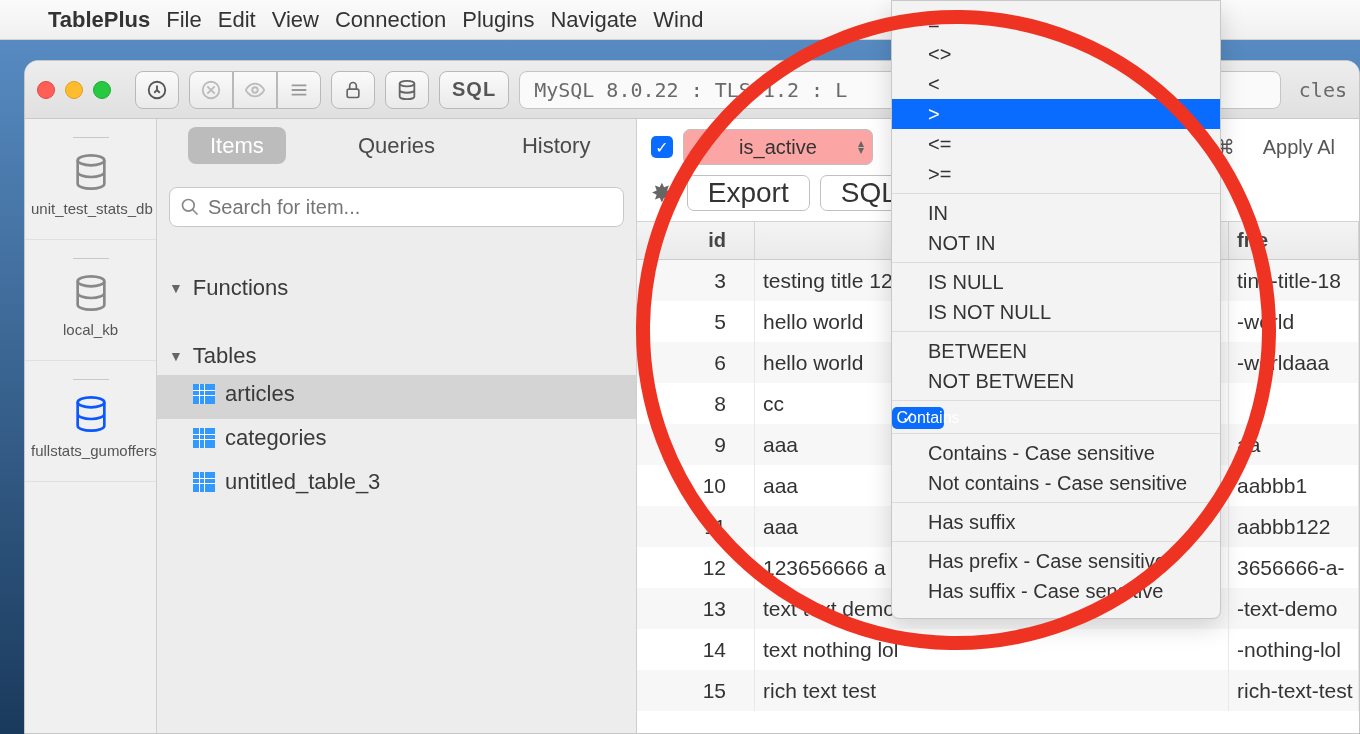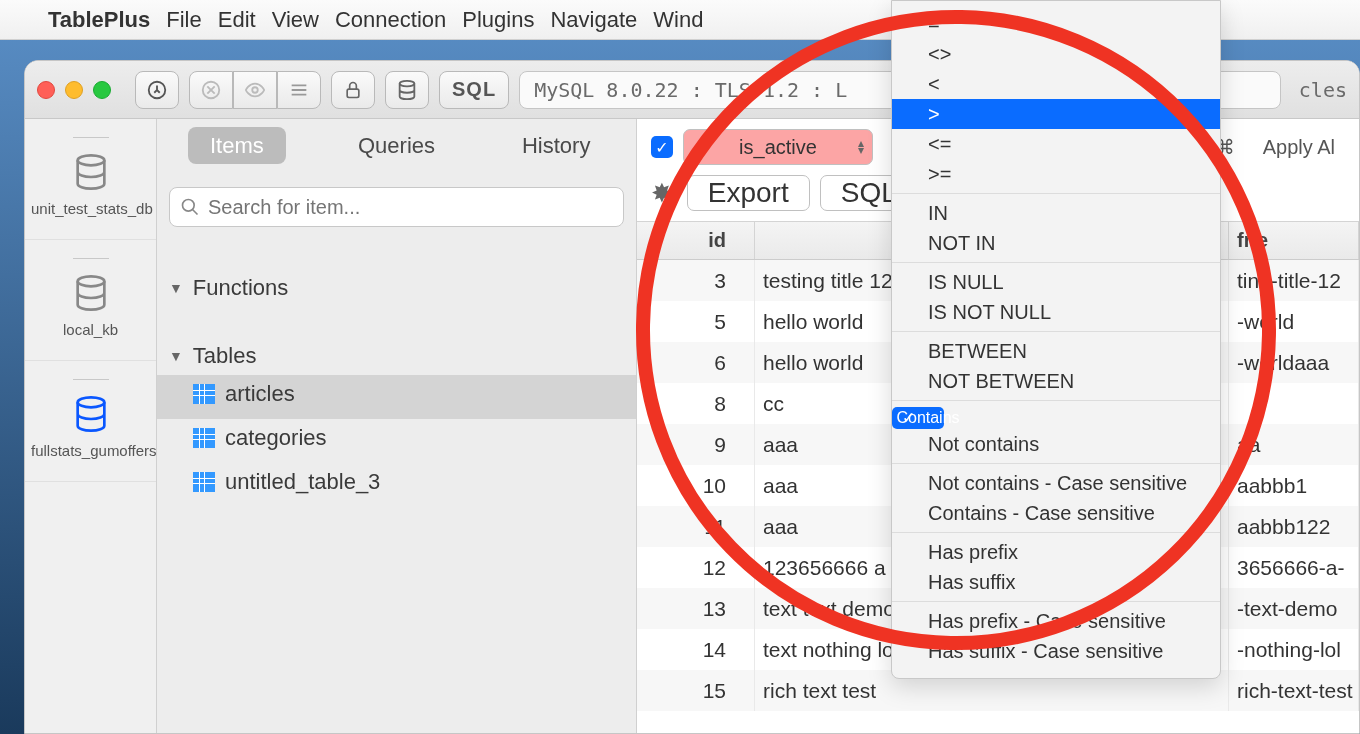--- a/index.html
+++ b/index.html
@@ -317,21 +317,21 @@
       <div class="table">
         <div class="thead">
           <div class="c id">id</div>
           <div class="c title"></div>
           <div class="c frurl">frie</div>
         </div>
         <div class="tbody" id="tbody">
             <div class="row">
               <div class="c id">3</div>
               <div class="c title">testing title 123</div>
-              <div class="c frurl">ting-title-12</div>
+              <div class="c frurl">ting-title-18</div>
             </div>
             <div class="row">
               <div class="c id">5</div>
               <div class="c title">hello world</div>
               <div class="c frurl">-world</div>
             </div>
             <div class="row">
               <div class="c id">6</div>
               <div class="c title">hello world</div>
               <div class="c frurl">-worldaaa</div>
@@ -396,27 +396,26 @@
       <div class="mi">NOT IN</div>
     </div>
     <div class="mgrp">
       <div class="mi">IS NULL</div>
       <div class="mi">IS NOT NULL</div>
     </div>
     <div class="mgrp">
       <div class="mi">BETWEEN</div>
       <div class="mi">NOT BETWEEN</div>
     </div>
-    <div class="mgrp"><div class="mi chk">Contains</div><div class="mi">Not contains</div></div>
-    <div class="mgrp">
+    <div class="mgrp"><div class="mi chk">Contains</div></div>
+    <div class="mgrp">
+      <div class="mi">Contains - Case sensitive</div>
       <div class="mi">Not contains - Case sensitive</div>
-      <div class="mi">Contains - Case sensitive</div>
-    </div>
-    <div class="mgrp">
-      <div class="mi">Has prefix</div>
+    </div>
+    <div class="mgrp">
       <div class="mi">Has suffix</div>
     </div>
     <div class="mgrp">
       <div class="mi">Has prefix - Case sensitive</div>
       <div class="mi">Has suffix - Case sensitive</div>
     </div>
   </div>
 
 <div class="anno"></div>
 

